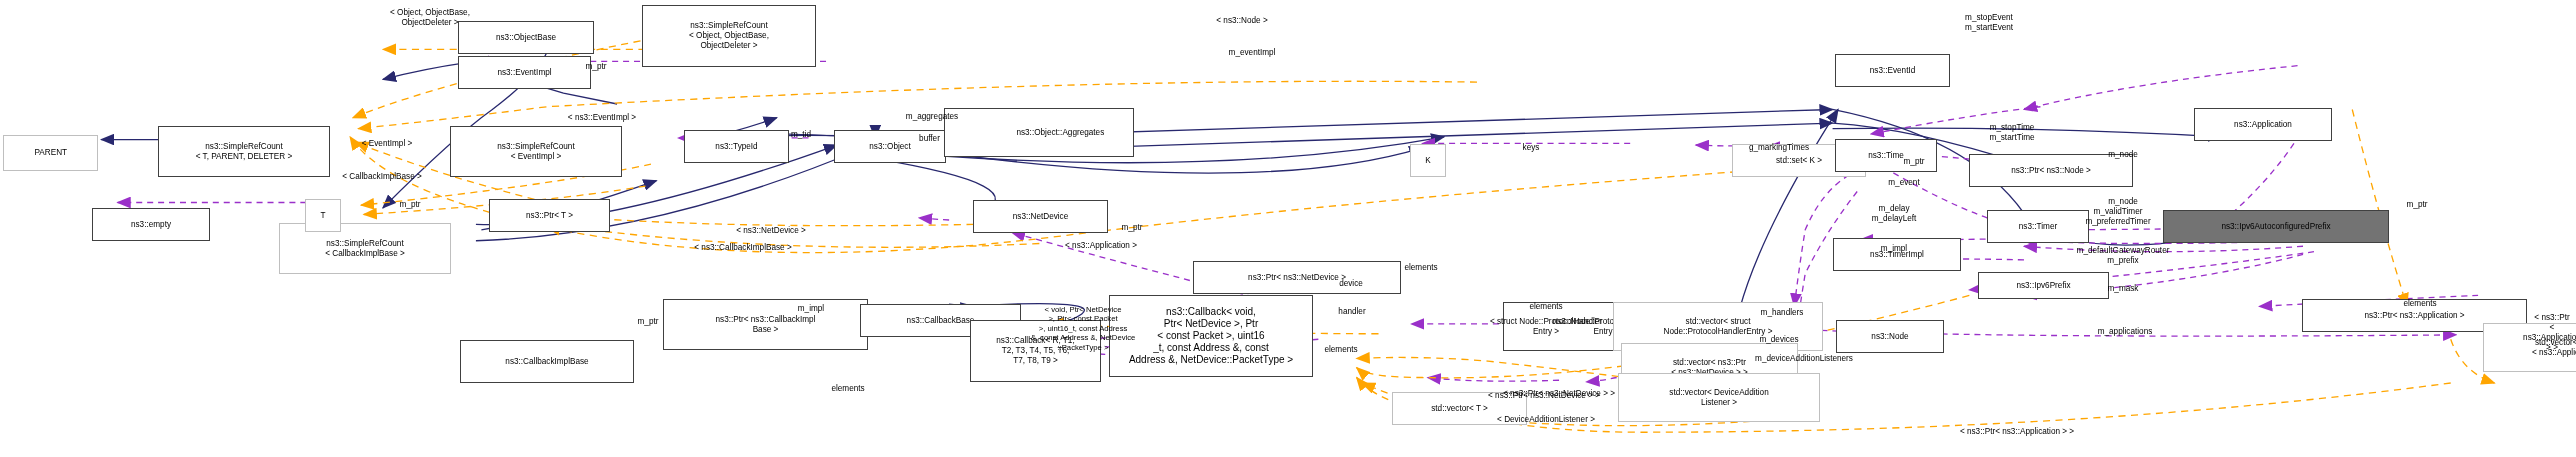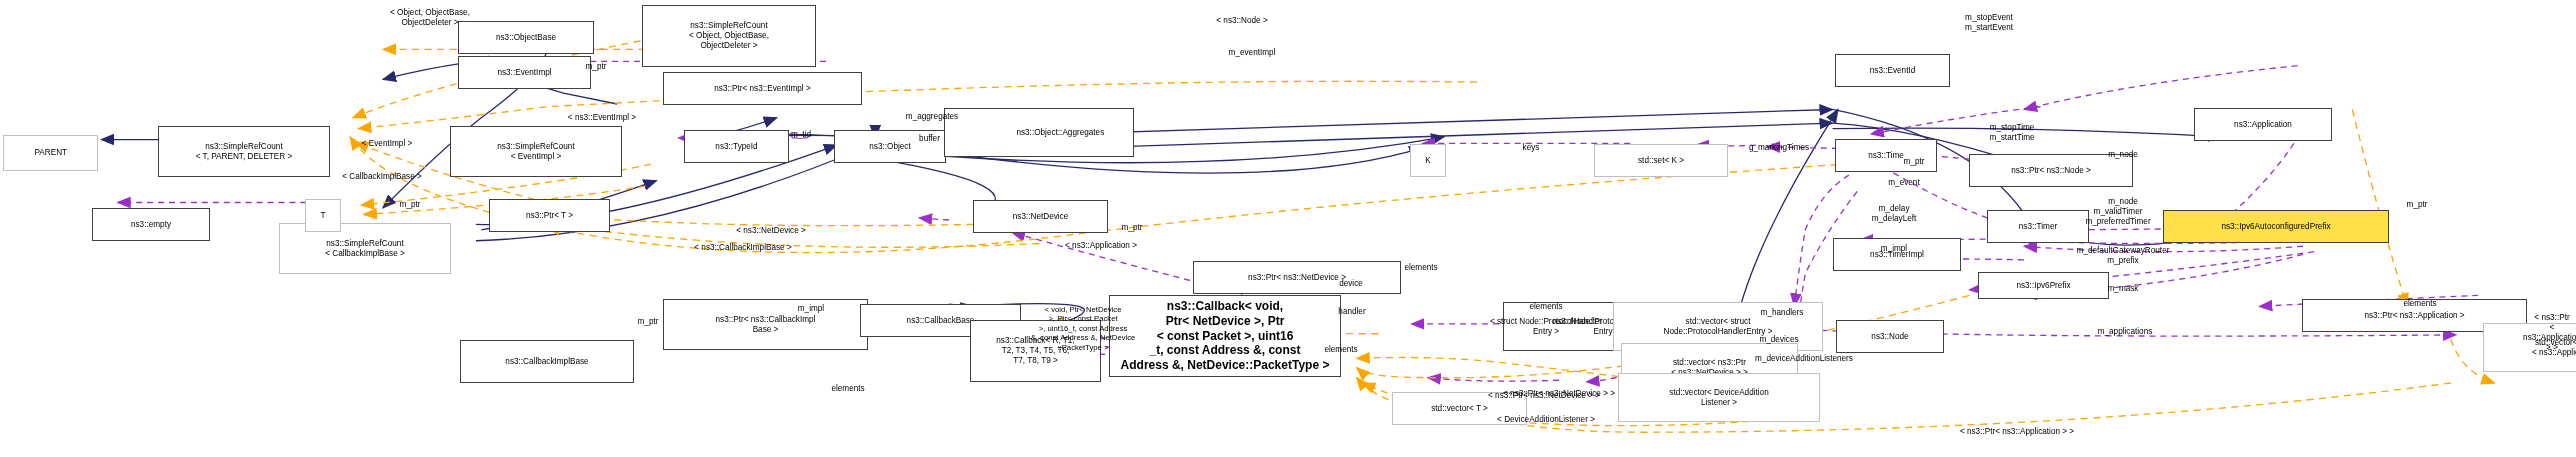--- a/index.html
+++ b/index.html
@@ -15,21 +15,21 @@
     display:flex;align-items:center;justify-content:center;
     text-align:center;
     font-size:8.2px;
     line-height:1.22;
     color:#000;
     padding:1.1px 3.3px;
     white-space:pre-line;
     z-index:5;
   }
   .node.light{border:1.1px solid #bfbfbf;}
-  .node.highlight{background:#fde047;border:1.1px solid #404040;}
+  .node.highlight{background:#737373;border:1.1px solid #404040;}
 
   .elabel{
     position:absolute;
     font-size:8.2px;
     color:#000;
     text-align:center;
     white-space:pre-line;
     line-height:1.22;
     z-index:6;
     transform:translate(-50%,-50%);
@@ -153,49 +153,48 @@
 &lt; Object, ObjectBase,
 ObjectDeleter &gt;</div>
   <div class="node light" style="left:279px; top:223px; width:172px; height:51px;">ns3::SimpleRefCount
 &lt; CallbackImplBase &gt;</div>
   <div class="node" style="left:458px; top:21.3px;  width:136px; height:33px;">ns3::ObjectBase</div>
   <div class="node" style="left:458px; top:56px; width:133px; height:33px;">ns3::EventImpl</div>
   <div class="node" style="left:92px; top:208px; width:118px; height:33px;">ns3::empty</div>
   <div class="node" style="left:460px; top:340px; width:174px; height:43px;">ns3::CallbackImplBase</div>
   <div class="node light" style="left:305px; top:199px; width:36px;  height:33px;">T</div>
   <div class="node" style="left:489px; top:199px; width:121px; height:33px;">ns3::Ptr&lt; T &gt;</div>
-  <div class="node" style="left:663px;top:72px; width:199px; height:33px;">ns3::Ptr&lt; ns3::EventImpl &gt;</div>
   <div class="node" style="left:684px;top:130px; width:105px; height:33px;">ns3::TypeId</div>
   <div class="node" style="left:834px;top:130px; width:112px; height:33px;">ns3::Object</div>
   <div class="node" style="left:944px;top:108px; width:190px; height:49px;padding-left:46px;">ns3::Object::Aggregates</div>
   <div class="node" style="left:973px;top:200px; width:135px; height:33px;">ns3::NetDevice</div>
   <div class="node" style="left:663px;top:299px; width:205px; height:51px;">ns3::Ptr&lt; ns3::CallbackImpl
 Base &gt;</div>
   <div class="node" style="left:860px;top:304px; width:161px; height:33px;">ns3::CallbackBase</div>
   <div class="node" style="left:970px;top:320px; width:131px; height:62px;">ns3::Callback&lt; R, T1,
 T2, T3, T4, T5, T6,
 T7, T8, T9 &gt;</div>
-  <div class="node" style="left:1109px;top:295px; width:232px; height:82px; font-size:12px;font-weight:bold;">ns3::Callback&lt; void,
+  <div class="node" style="left:1109px;top:295px; width:204px; height:82px; font-size:10px;">ns3::Callback&lt; void,
  Ptr&lt; NetDevice &gt;, Ptr
 &lt; const Packet &gt;, uint16
 _t, const Address &amp;, const
  Address &amp;, NetDevice::PacketType &gt;</div>
   <div class="node" style="left:1193px;top:261px; width:208px; height:33px;">ns3::Ptr&lt; ns3::NetDevice &gt;</div>
   <div class="node" style="left:1503px;top:302px; width:200px; height:49px;">ns3::Node::ProtocolHandler
 Entry</div>
   <div class="node light" style="left:1613px;top:302px; width:210px; height:49px;">std::vector&lt; struct
 Node::ProtocolHandlerEntry &gt;</div>
   <div class="node light" style="left:1621px;top:343px; width:177px; height:49px;">std::vector&lt; ns3::Ptr
 &lt; ns3::NetDevice &gt; &gt;</div>
   <div class="node light" style="left:1618px;top:373px; width:202px; height:49px;">std::vector&lt; DeviceAddition
 Listener &gt;</div>
   <div class="node light" style="left:1392px;top:392px; width:135px; height:33px;">std::vector&lt; T &gt;</div>
   <div class="node" style="left:1836px;top:320px; width:108px; height:33px;">ns3::Node</div>
   <div class="node light" style="left:1410px;top:144px; width:36px;  height:33px;">K</div>
-  <div class="node light" style="left:1594px;top:144px; width:134px; height:33px;">std::set&lt; K &gt;</div>
+  <div class="node light" style="left:1732px;top:144px; width:134px; height:33px;">std::set&lt; K &gt;</div>
   <div class="node" style="left:1835px;top:139px; width:102px; height:33px;">ns3::Time</div>
   <div class="node" style="left:1833px;top:238px; width:128px; height:33px;">ns3::TimerImpl</div>
   <div class="node" style="left:1987px;top:210px; width:102px; height:33px;">ns3::Timer</div>
   <div class="node" style="left:1969px;top:154px; width:164px; height:33px;">ns3::Ptr&lt; ns3::Node &gt;</div>
   <div class="node" style="left:1978px;top:272px; width:131px; height:27px;">ns3::Ipv6Prefix</div>
   <div class="node" style="left:1835px;top:54px;  width:115px; height:33px;">ns3::EventId</div>
   <div class="node" style="left:2194px;top:108px; width:138px; height:33px;">ns3::Application</div>
   <div class="node highlight" style="left:2163px;top:210px; width:226px; height:33px;">ns3::Ipv6AutoconfiguredPrefix</div>
   <div class="node" style="left:2302px;top:299px; width:225px; height:33px;">ns3::Ptr&lt; ns3::Application &gt;</div>
   <div class="node light" style="left:2483px;top:323px; width:177px; height:49px;">std::vector&lt; ns3::Ptr

